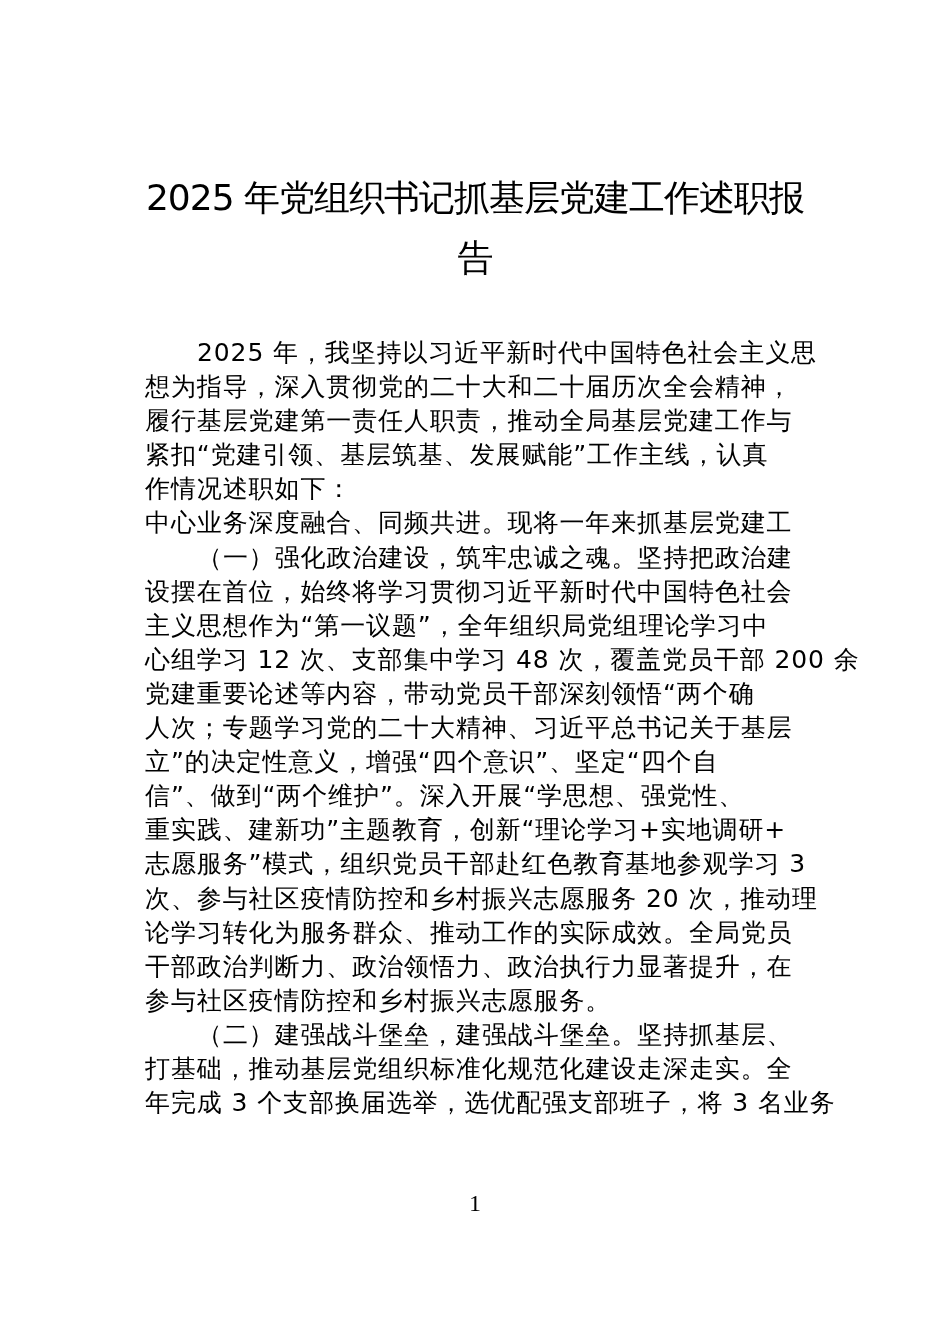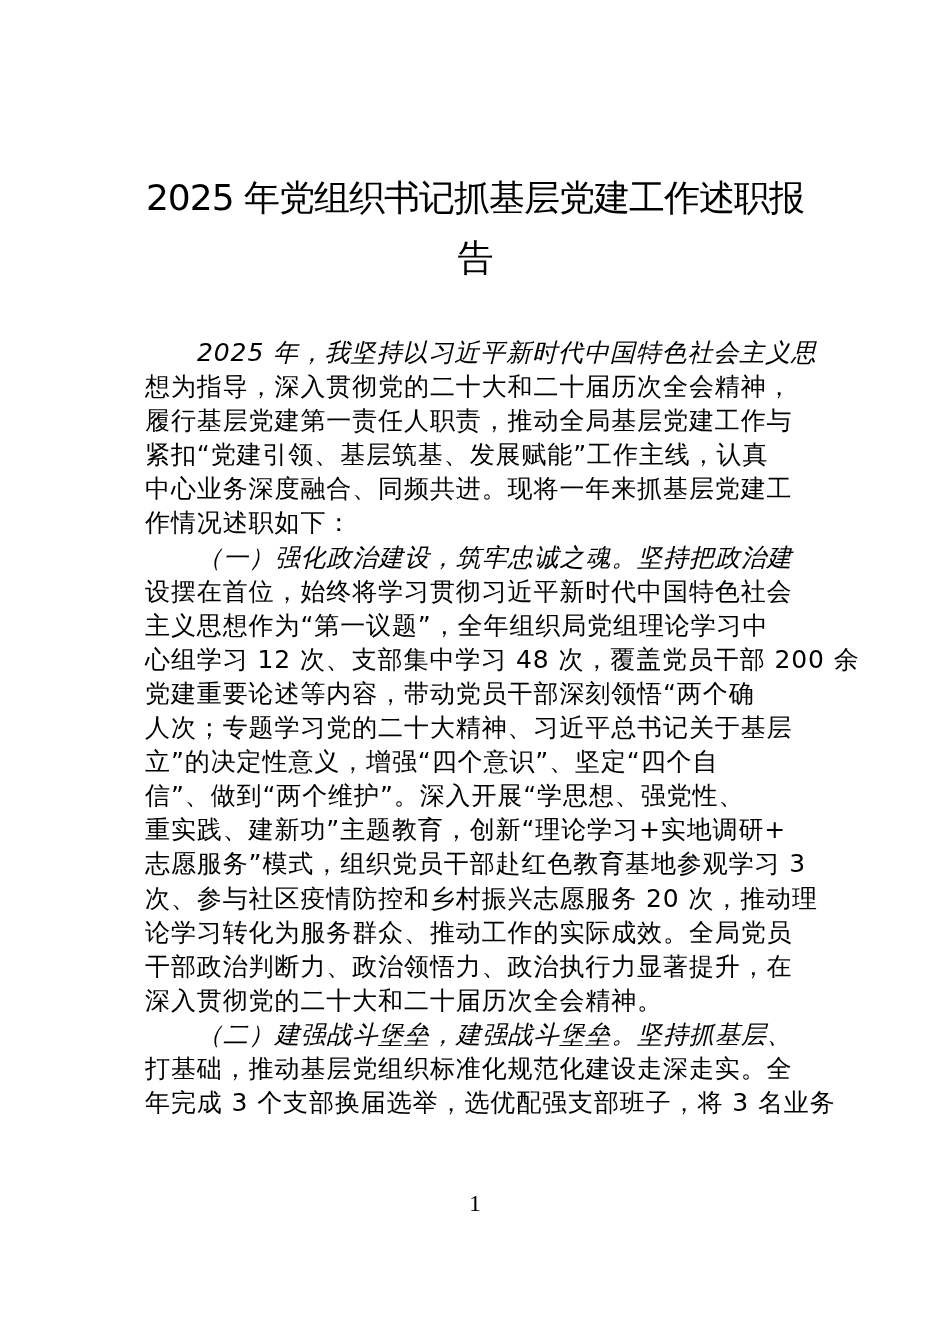--- a/index.html
+++ b/index.html
@@ -42,21 +42,20 @@
   .line {
     height: 34.1px;
     line-height: 34.1px;
     font-size: 25px;
     white-space: nowrap;
     overflow: visible;
     letter-spacing: 0.9px;
   }
   .indent {
     padding-left: 52px;
-    font-style: italic;
   }
   .page-number {
     position: absolute;
     left: 0;
     width: 950px;
     top: 1188px;
     text-align: center;
     font-family: "Liberation Serif", serif;
     font-size: 24px;
     line-height: 30px;
@@ -70,36 +69,36 @@
   <h1 class="title">
     <div>2025 年党组织书记抓基层党建工作述职报</div>
     <div>告</div>
   </h1>
 
   <div class="body-text">
     <div class="line indent">2025 年，我坚持以习近平新时代中国特色社会主义思</div>
     <div class="line">想为指导，深入贯彻党的二十大和二十届历次全会精神，</div>
     <div class="line">履行基层党建第一责任人职责，推动全局基层党建工作与</div>
     <div class="line">紧扣“党建引领、基层筑基、发展赋能”工作主线，认真</div>
+    <div class="line">作情况述职如下：</div>
     <div class="line">中心业务深度融合、同频共进。现将一年来抓基层党建工</div>
-    <div class="line">作情况述职如下：</div>
     <div class="line indent">（一）强化政治建设，筑牢忠诚之魂。坚持把政治建</div>
     <div class="line">设摆在首位，始终将学习贯彻习近平新时代中国特色社会</div>
     <div class="line">主义思想作为“第一议题”，全年组织局党组理论学习中</div>
     <div class="line">心组学习 12 次、支部集中学习 48 次，覆盖党员干部 200 余</div>
     <div class="line">党建重要论述等内容，带动党员干部深刻领悟“两个确</div>
     <div class="line">人次；专题学习党的二十大精神、习近平总书记关于基层</div>
     <div class="line">立”的决定性意义，增强“四个意识”、坚定“四个自</div>
     <div class="line">信”、做到“两个维护”。深入开展“学思想、强党性、</div>
     <div class="line">重实践、建新功”主题教育，创新“理论学习+实地调研+</div>
     <div class="line">志愿服务”模式，组织党员干部赴红色教育基地参观学习 3</div>
     <div class="line">次、参与社区疫情防控和乡村振兴志愿服务 20 次，推动理</div>
     <div class="line">论学习转化为服务群众、推动工作的实际成效。全局党员</div>
     <div class="line">干部政治判断力、政治领悟力、政治执行力显著提升，在</div>
-    <div class="line">深入贯彻党的二十大和二十届历次全会精神。</div>
+    <div class="line">参与社区疫情防控和乡村振兴志愿服务。</div>
     <div class="line indent">（二）建强战斗堡垒，建强战斗堡垒。坚持抓基层、</div>
     <div class="line">打基础，推动基层党组织标准化规范化建设走深走实。全</div>
     <div class="line">年完成 3 个支部换届选举，选优配强支部班子，将 3 名业务</div>
   </div>
 
   <div class="page-number">1</div>
 
 </div>
 
 </body></html>

